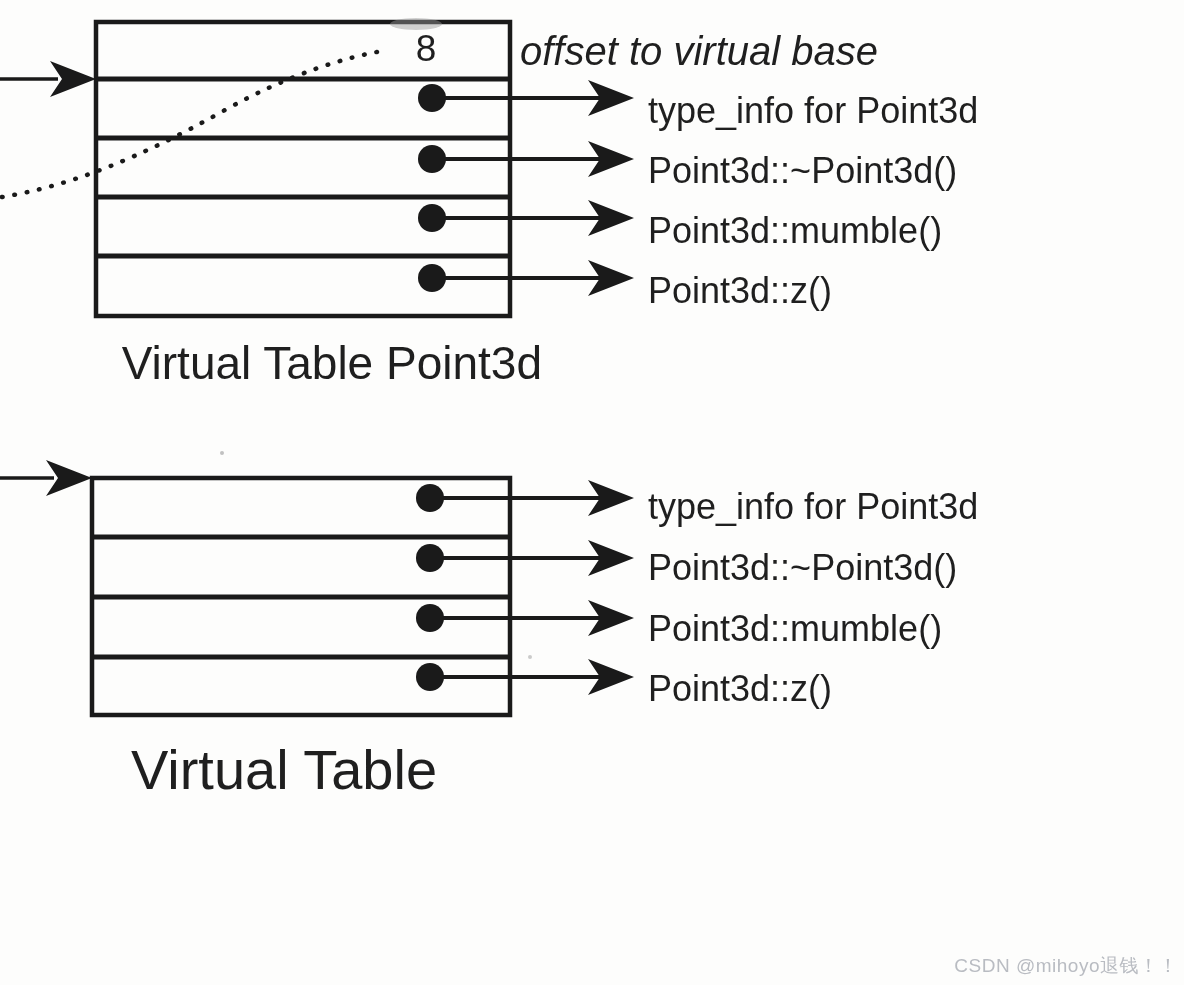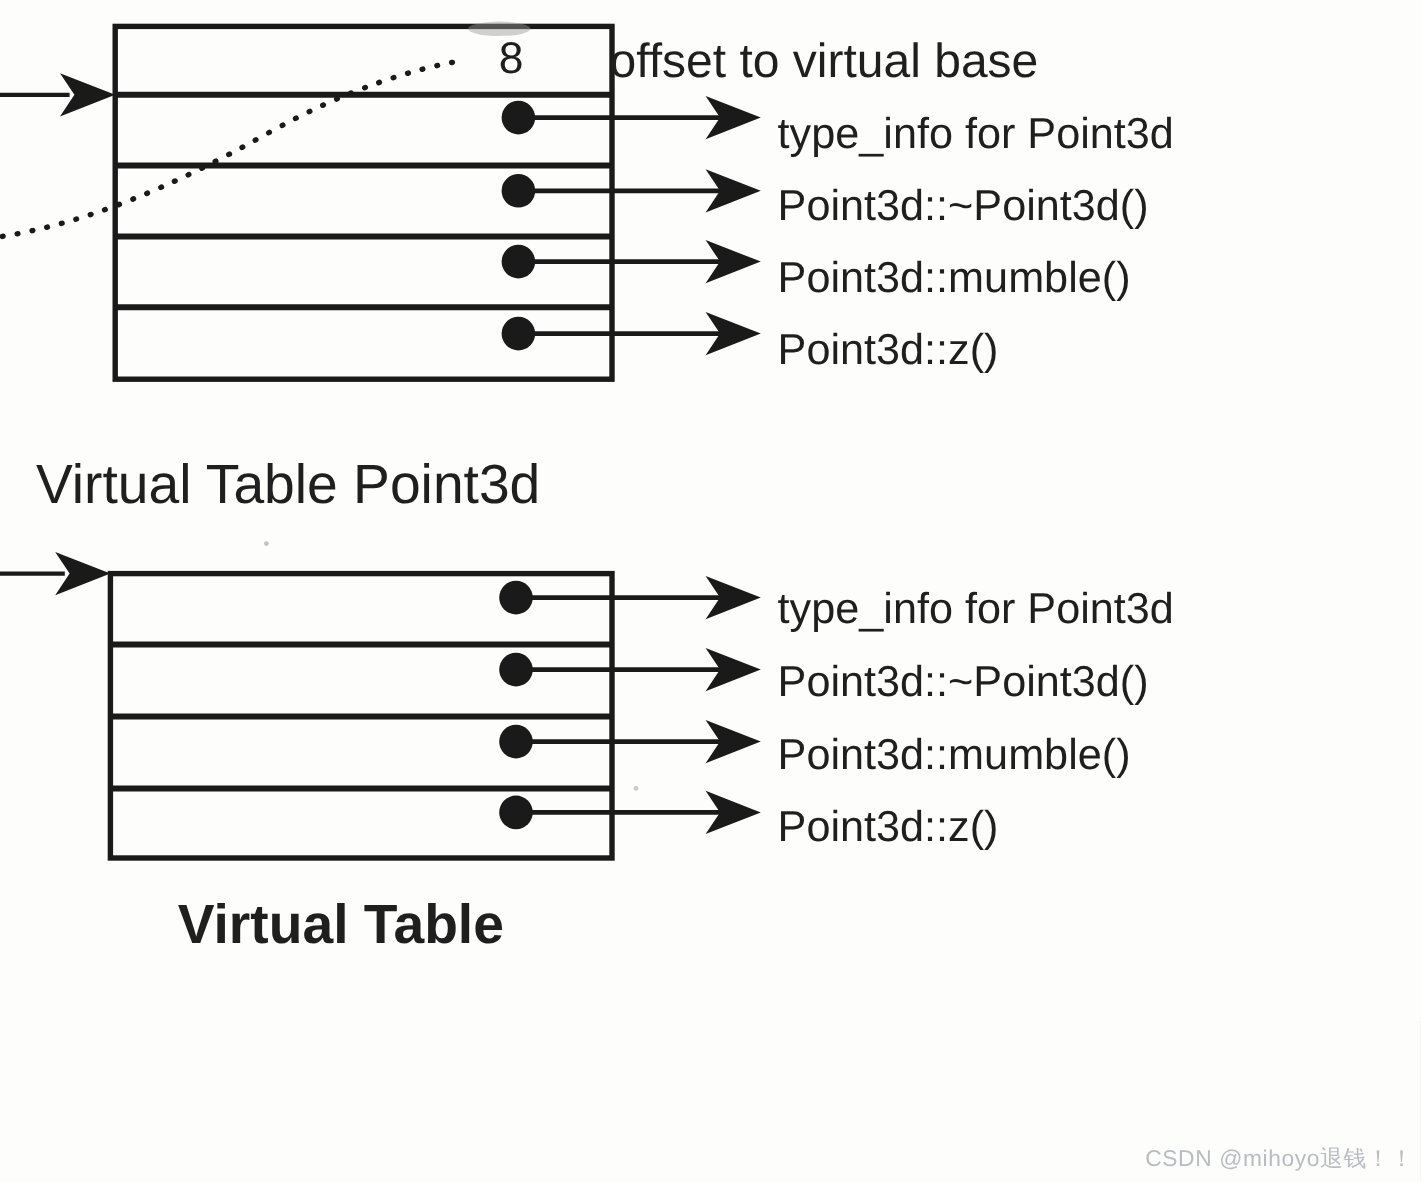--- a/index.html
+++ b/index.html
@@ -7,41 +7,41 @@
     position:relative;
     width:1184px;height:985px;
     background:#fdfdfc;
     overflow:hidden;
     font-family:"Liberation Sans", sans-serif;
     color:#1f1f1f;
   }
   .art{position:absolute;left:0;top:0;width:1184px;height:985px;}
   .txt{position:absolute;white-space:nowrap;color:#1f1f1f;}
   .entry{font-size:36px;line-height:46px;}
-  .offset-label{left:508px;top:28px;font-size:40px;line-height:46px;}
+  .offset-label{left:520px;top:28px;font-size:40px;line-height:46px;font-style:italic;}
   .offset-value{left:408px;top:28px;width:36px;text-align:center;font-size:37px;line-height:42px;}
   
   .t1-e0{left:648px;top:88px;}
   .t1-e1{left:648px;top:148px;}
   .t1-e2{left:648px;top:208px;}
   .t1-e3{left:648px;top:268px;}
   
   .t2-e0{left:648px;top:484px;}
   .t2-e1{left:648px;top:545px;}
   .t2-e2{left:648px;top:606px;}
   .t2-e3{left:648px;top:666px;}
   .caption1{
     position:absolute;left:30px;top:337px;width:512px;
-    text-align:left;font-size:46px;line-height:52px;color:#1f1f1f;white-space:nowrap;margin-top:40px;
+    text-align:right;font-size:46px;line-height:52px;color:#1f1f1f;white-space:nowrap;
   }
   .caption2{
     position:absolute;left:26px;top:737px;width:516px;
     text-align:center;color:#1f1f1f;
   }
-  .caption2 .cline{font-size:46px;line-height:66px;white-space:nowrap;font-weight:bold;}
+  .caption2 .cline{font-size:56px;line-height:66px;white-space:nowrap;}
   .caption2 .cline-small{font-size:36px;line-height:58px;white-space:nowrap;}
   .watermark{
     position:absolute;right:6px;bottom:6px;
     font-size:19px;letter-spacing:0.5px;
     color:#b9bcc2;white-space:nowrap;
   }
 </style>
 </head>
 <body>
 

